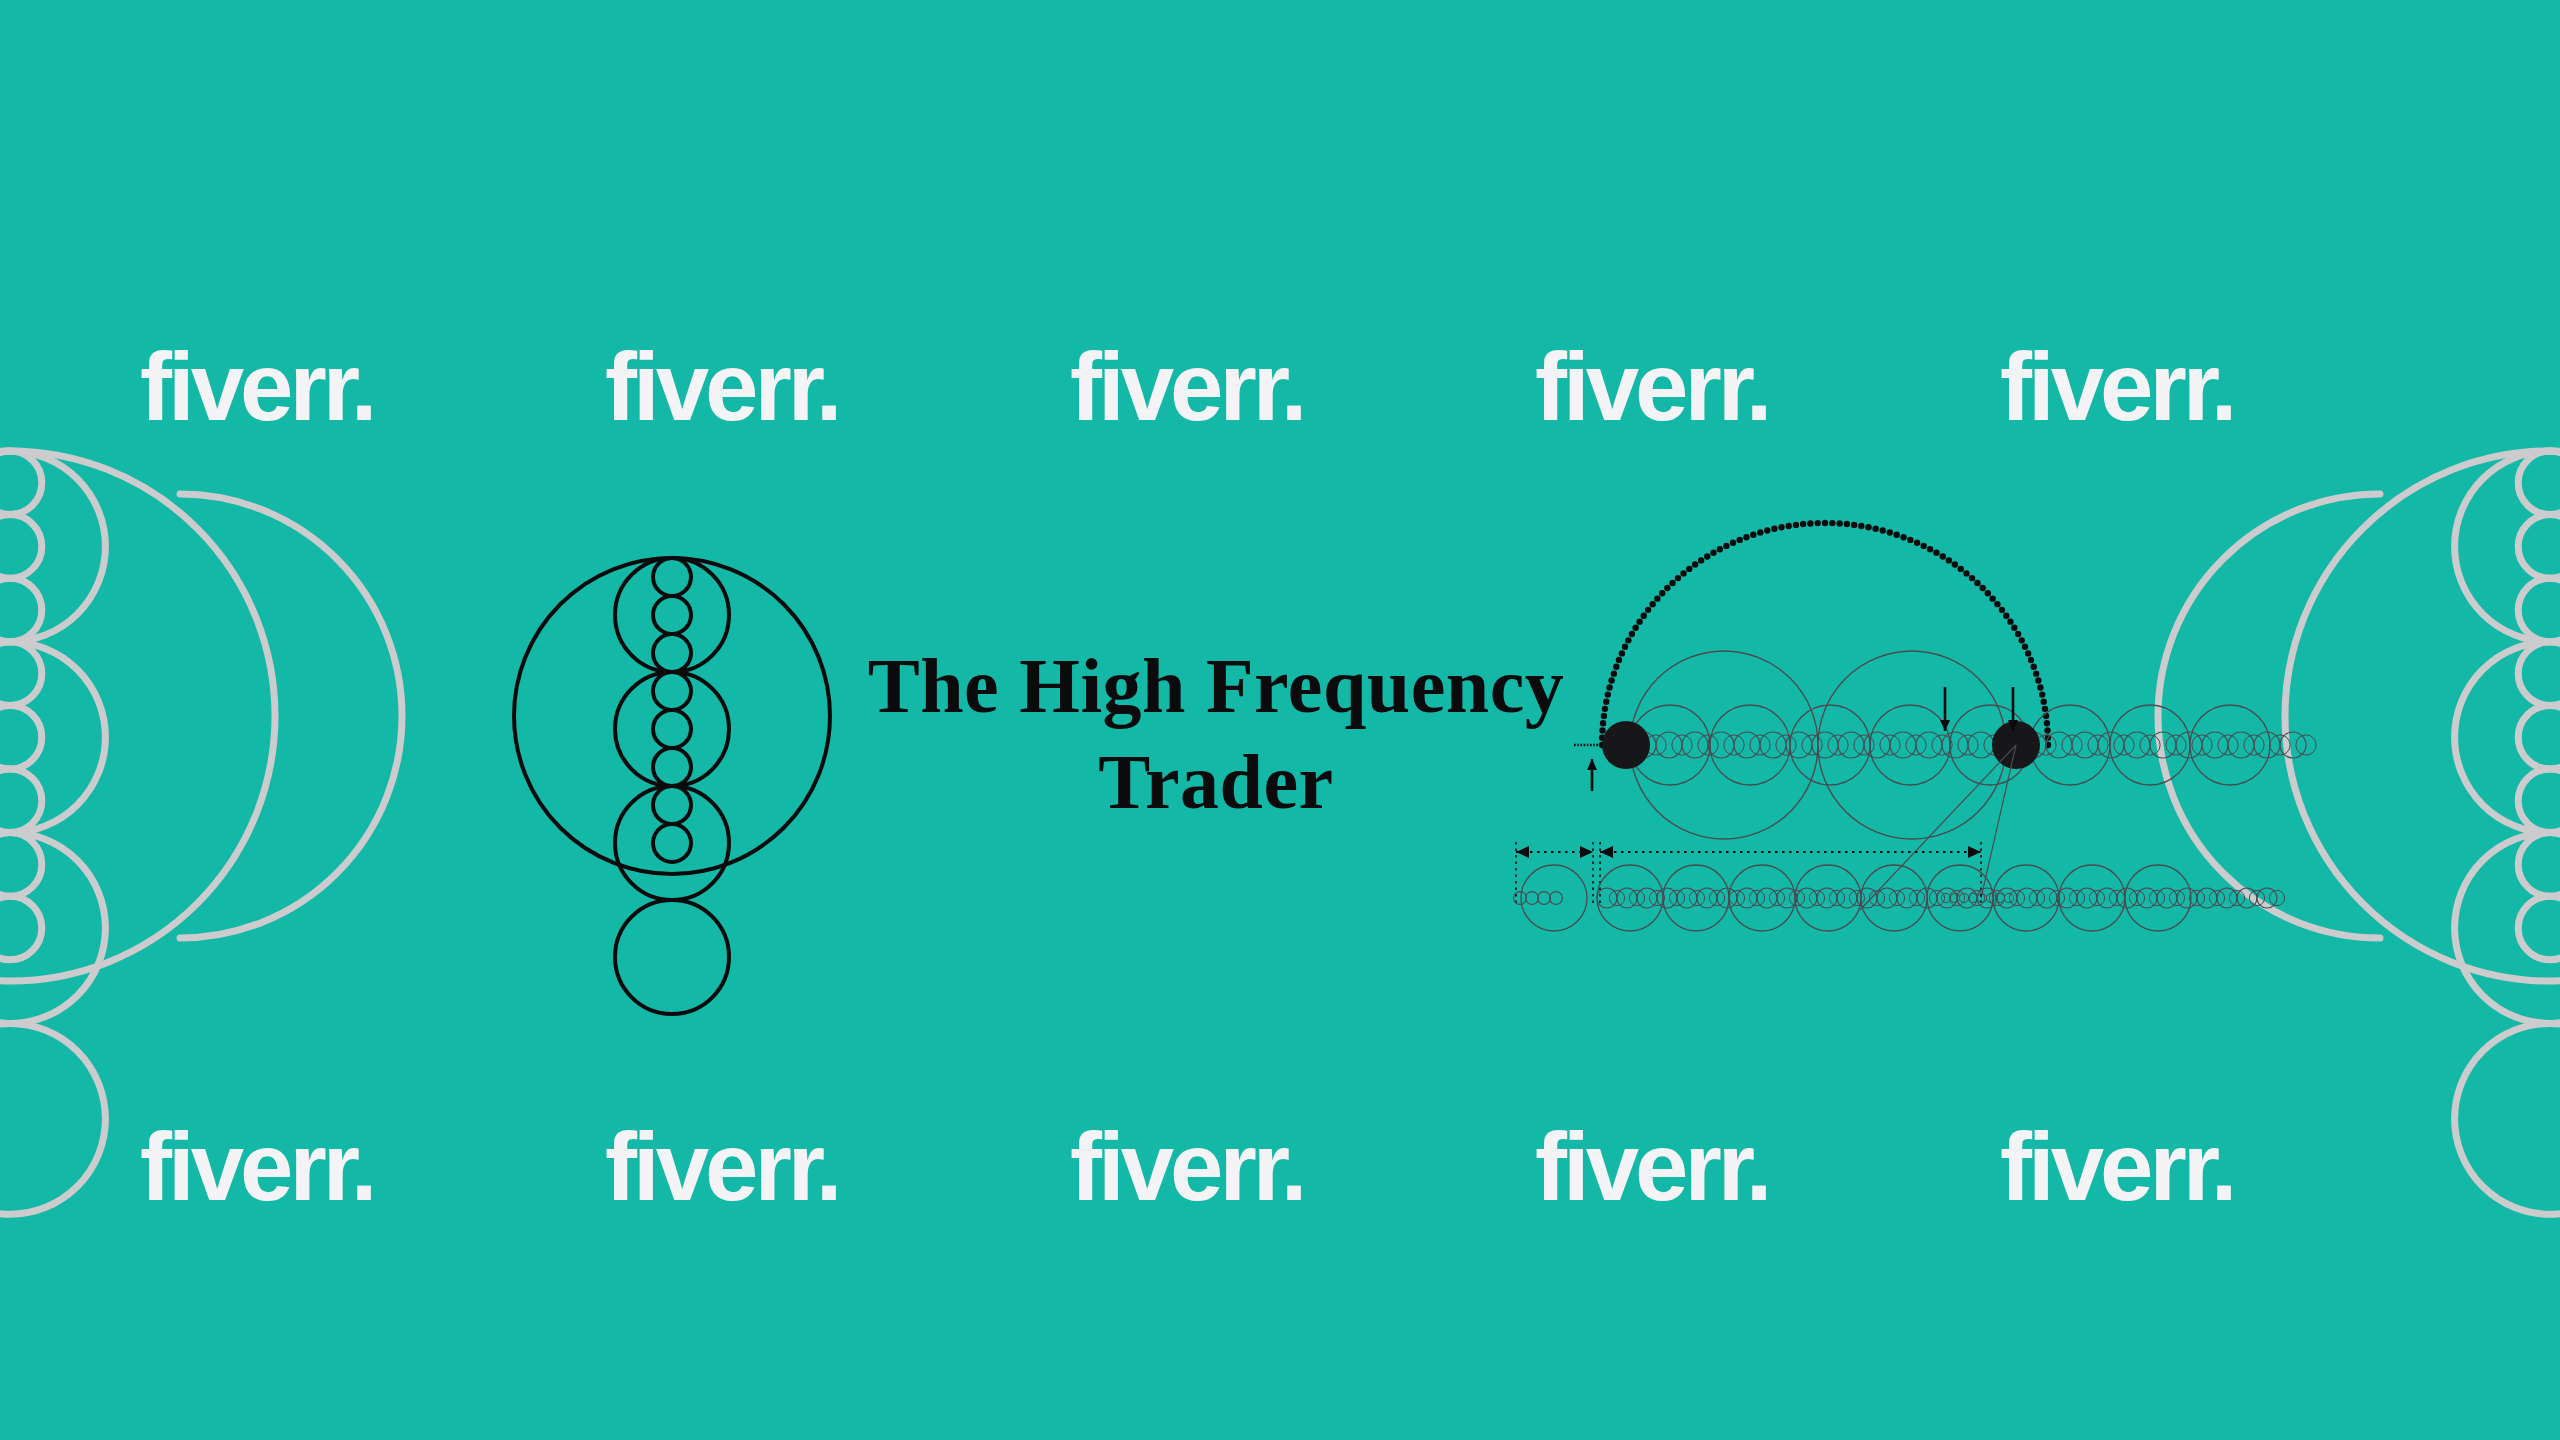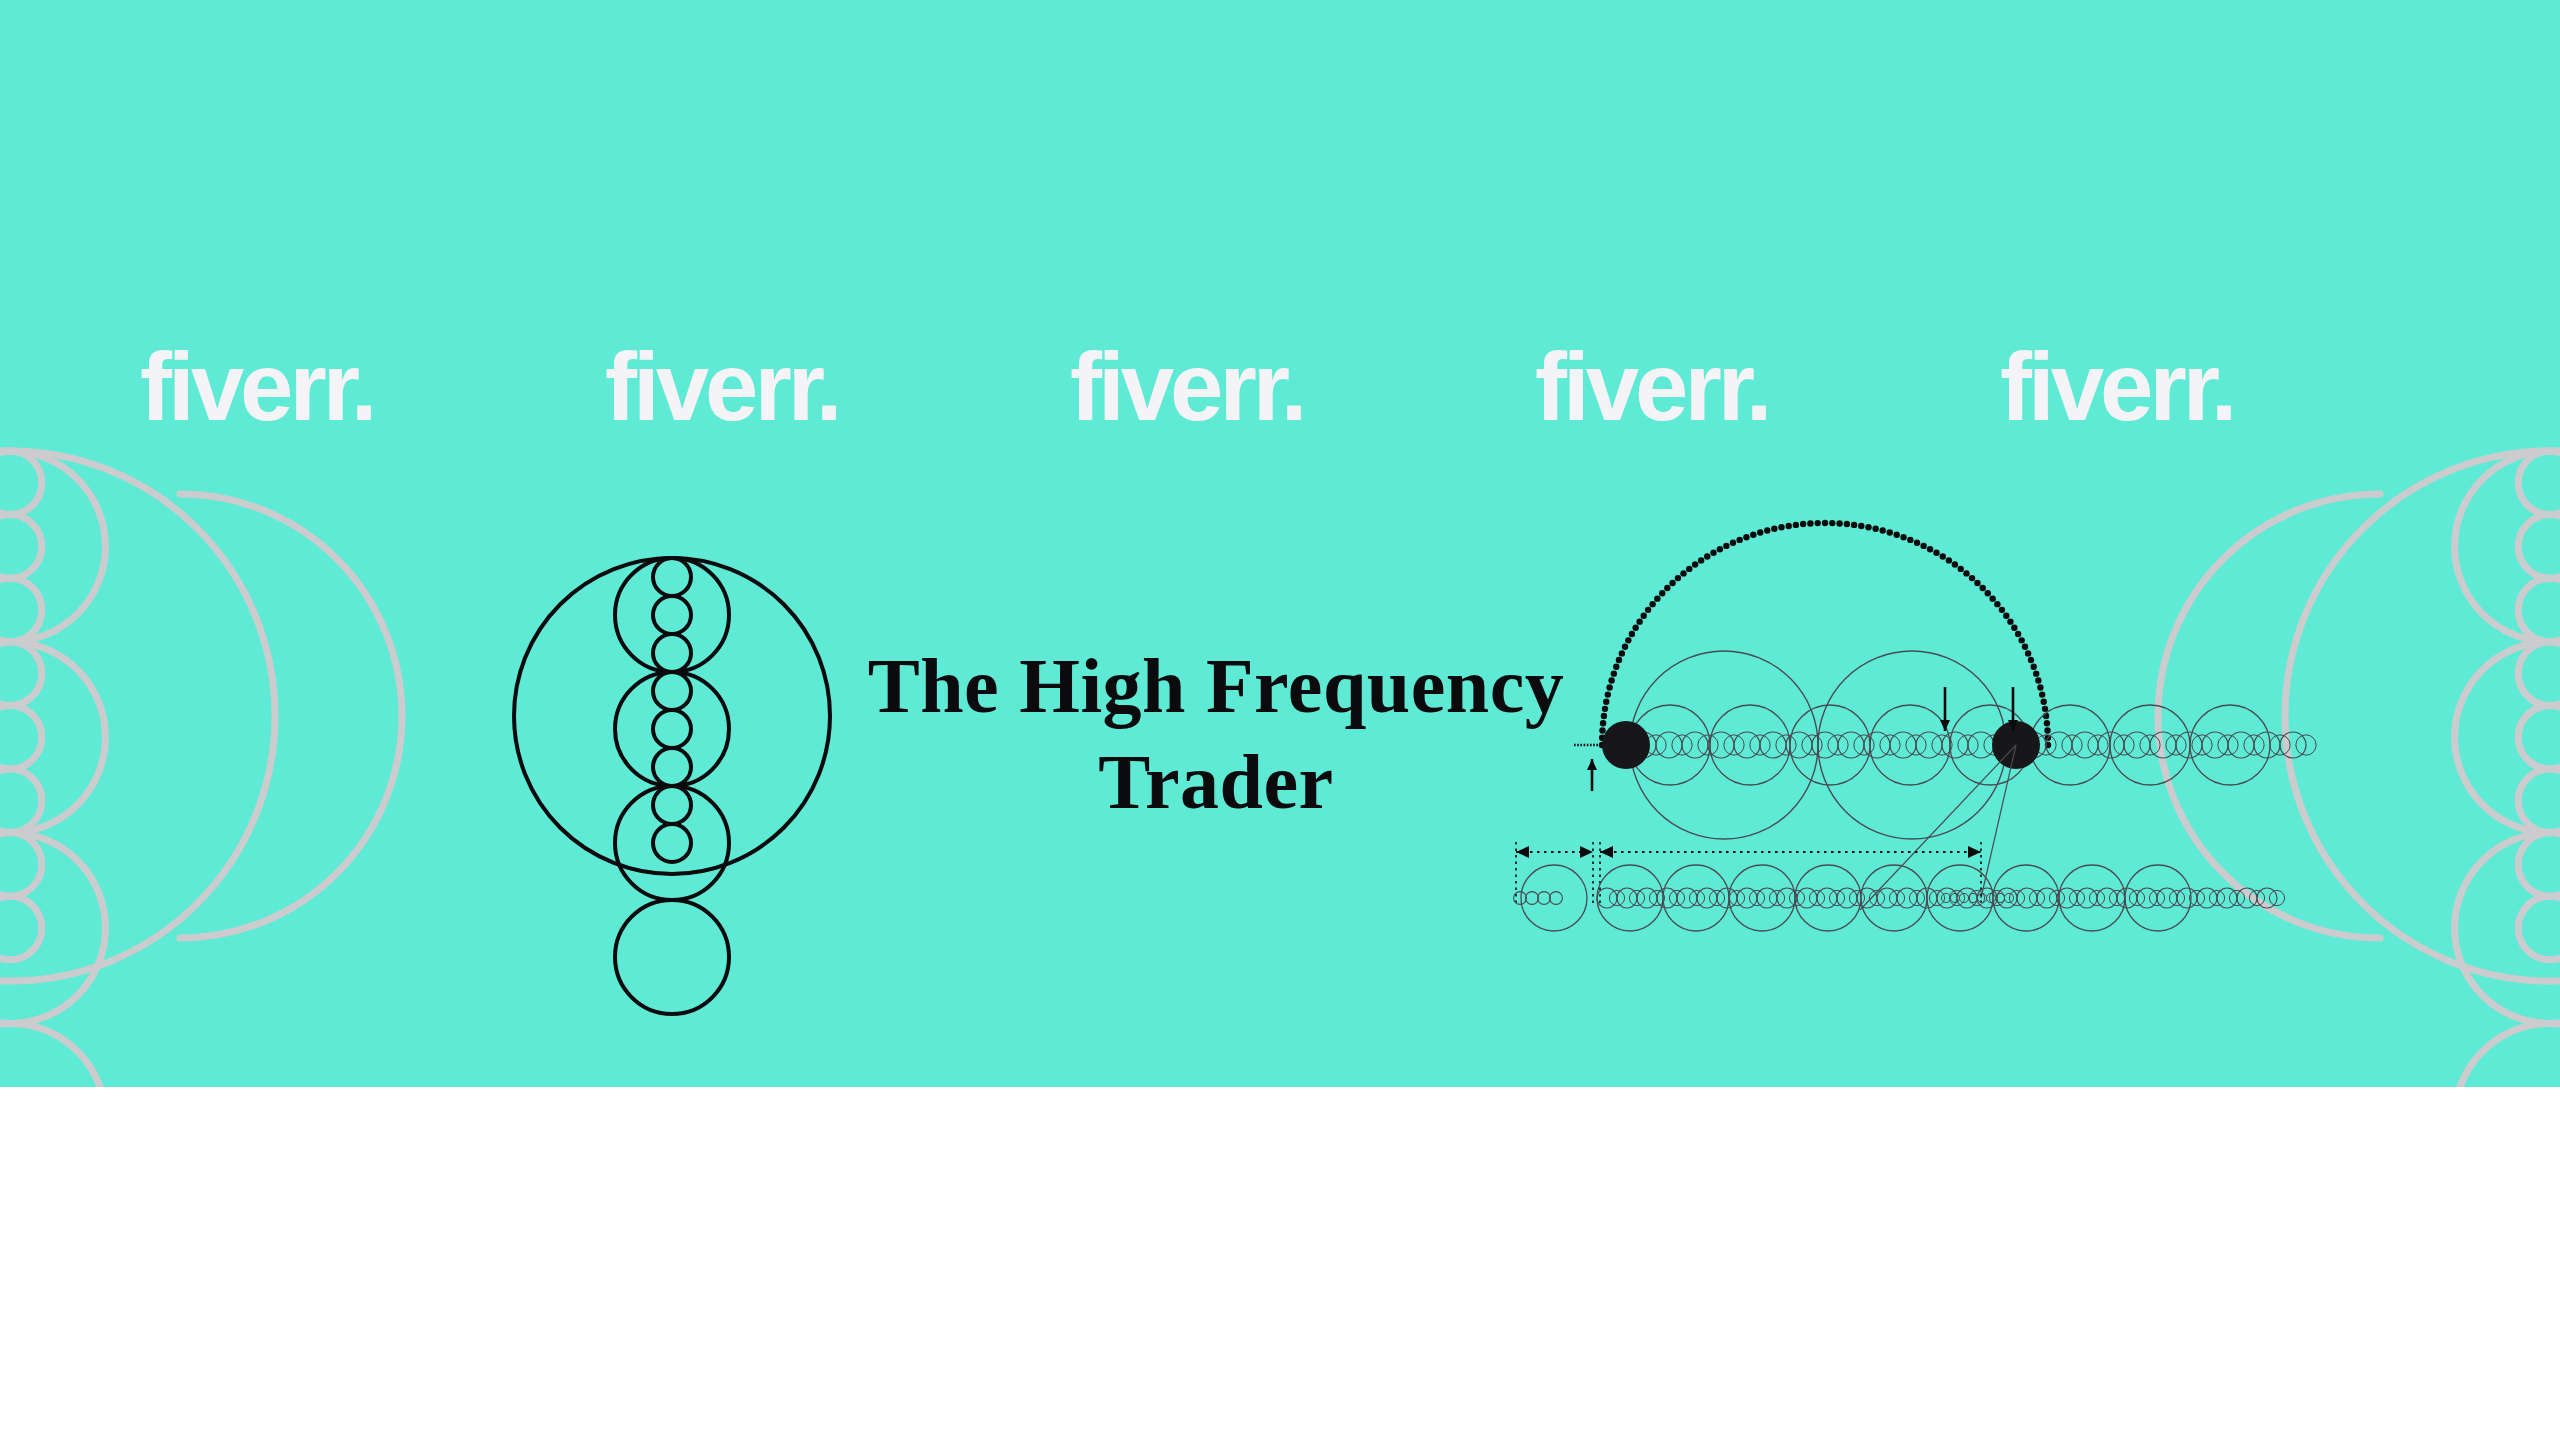--- a/index.html
+++ b/index.html
@@ -7,22 +7,22 @@
     margin: 0;
     padding: 0;
     background: #ffffff;
   }
   body {
     font-family: "Liberation Serif", serif;
   }
   #canvas {
     position: relative;
     width: 2560px;
-    height: 1087px;
-    background: #5eead4;
+    height: 1440px;
+    background: #14b8a6;
     overflow: hidden;
   }
   #banner-svg {
     position: absolute;
     left: 0;
     top: 0;
     width: 2560px;
     height: 1440px;
     display: block;
   }

